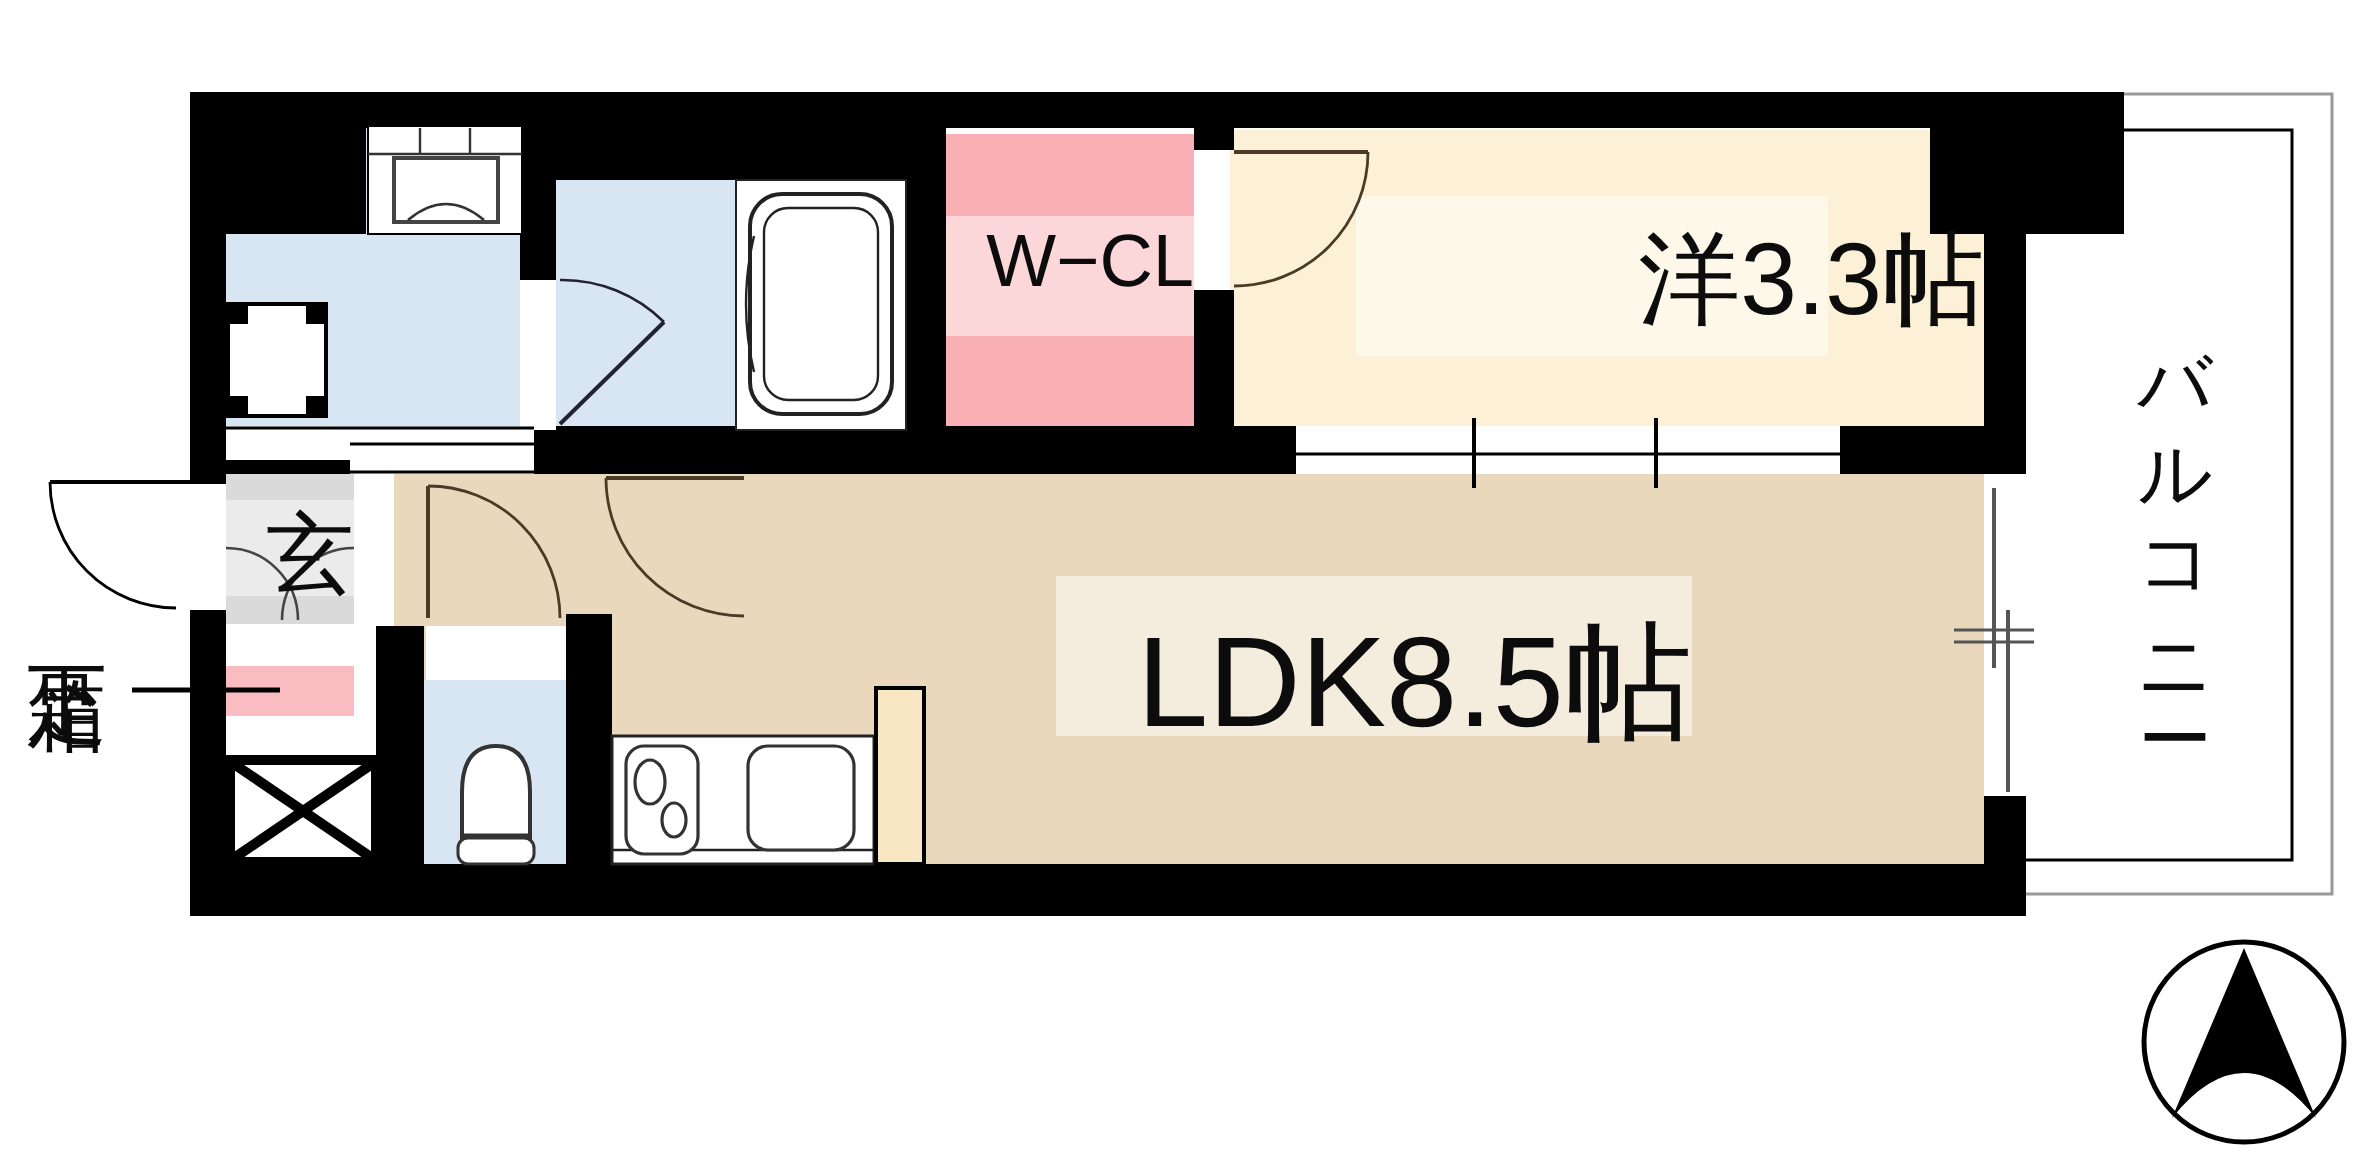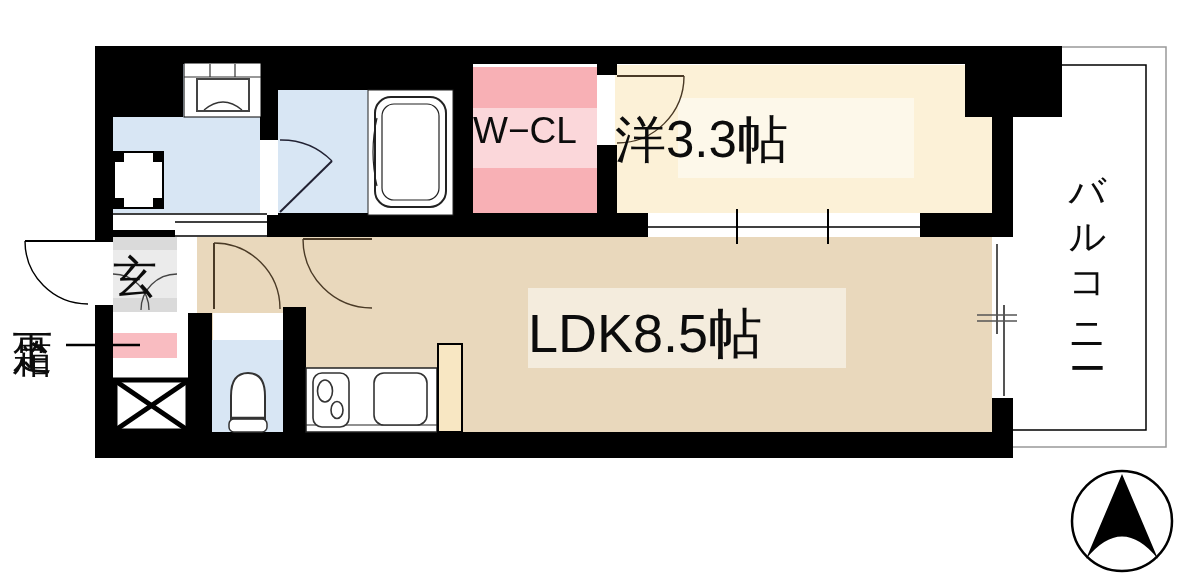--- a/index.html
+++ b/index.html
@@ -2,25 +2,25 @@
 <html><head>
 <meta charset="utf-8">
 <style>
   html,body{margin:0;padding:0;background:#ffffff;}
   #canvas{
     position:relative;width:1181px;height:581px;background:#ffffff;
     font-family:"Liberation Sans","DejaVu Sans",sans-serif;overflow:hidden;
   }
   #plan-svg{position:absolute;left:0;top:0;width:1181px;height:581px;}
   .lbl{position:absolute;color:#0c0c0c;white-space:nowrap;}
-  .lbl-center{text-align:left;}
+  .lbl-center{text-align:right;}
   .lbl-vert{writing-mode:vertical-rl;text-orientation:mixed;}
   #lbl-wcl{left:473px;top:110px;width:124px;font-size:37px;}
   #lbl-western{left:615px;top:106px;width:377px;font-size:51px;}
-  #lbl-ldk{left:528px;top:298px;width:318px;font-size:54px;}
+  #lbl-ldk{left:528px;top:298px;width:318px;font-size:64px;}
   #lbl-balcony{left:1062px;top:150px;font-size:37px;letter-spacing:8px;}
   #lbl-genkan{left:113px;top:248px;width:64px;font-size:44px;}
   #lbl-shoebox{left:12px;top:302px;font-size:40px;line-height:1.05;letter-spacing:3px;}
 </style>
 </head>
 <body>
 
 <div id="canvas">
 <svg id="plan-svg" viewBox="0 0 1181 581">
 

